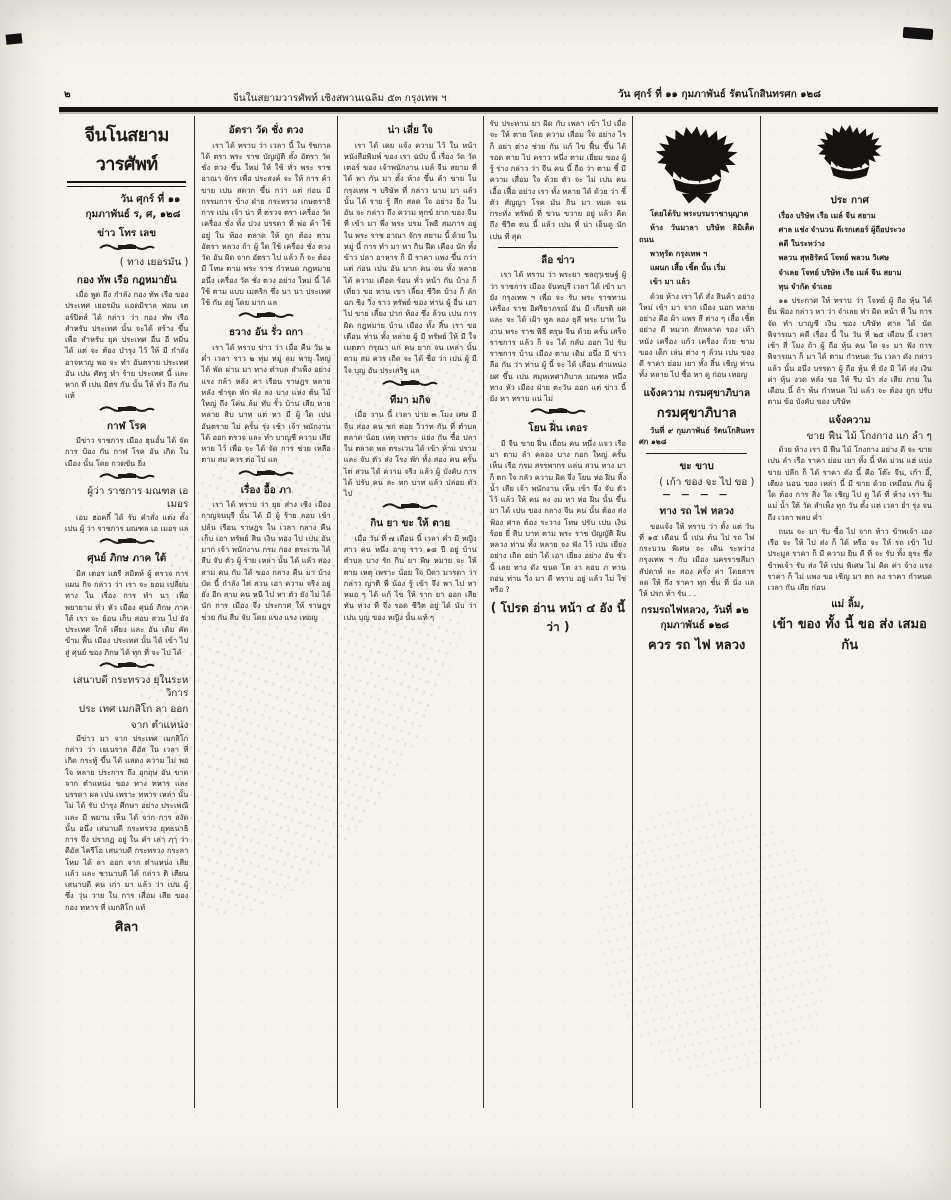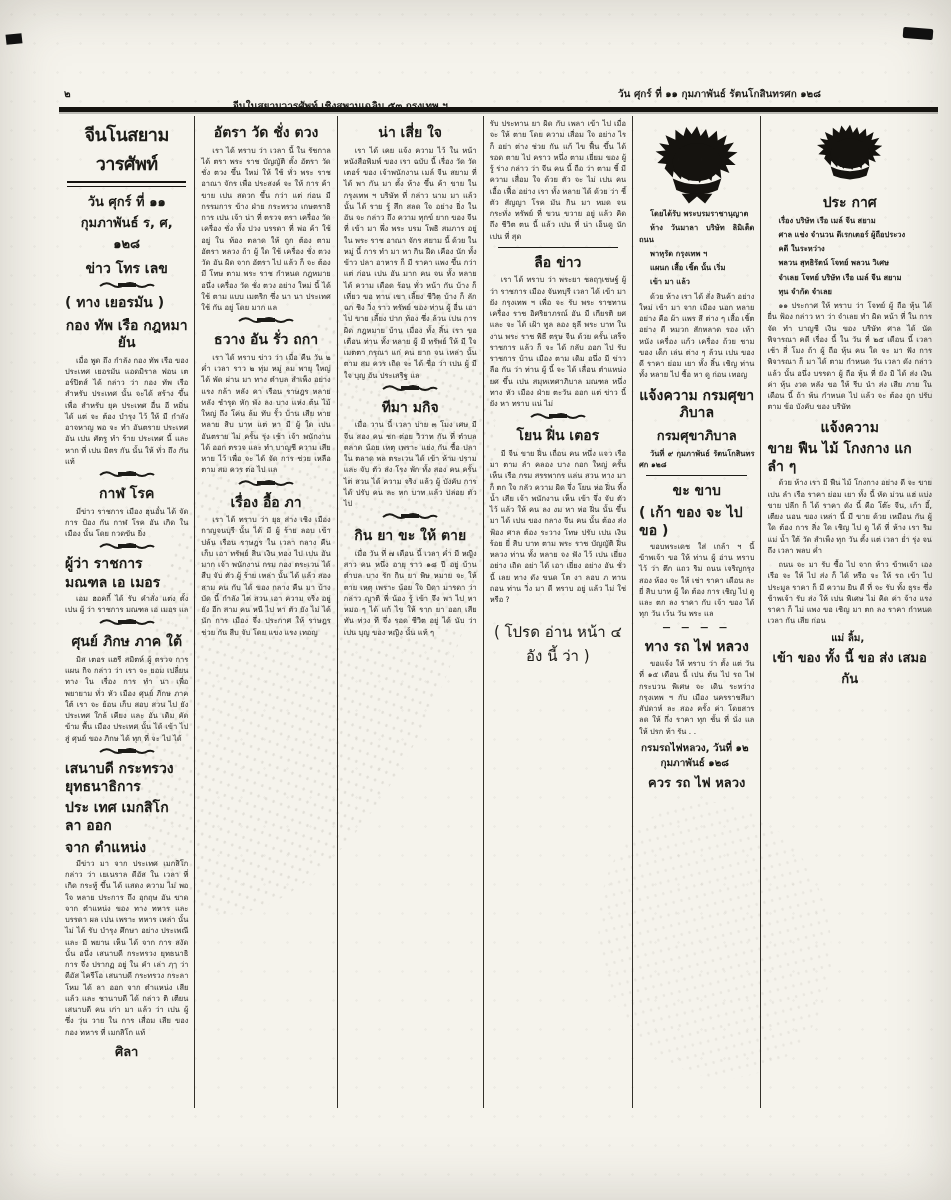--- a/index.html
+++ b/index.html
@@ -12,44 +12,44 @@
   .stain{position:absolute;pointer-events:none;border-radius:50%;
          background-image:radial-gradient(circle,rgba(70,64,50,.16) 1px,transparent 1.7px);
          background-size:8px 11px;}
   .stain.a{left:165px;top:270px;width:300px;height:660px;transform:rotate(20deg);opacity:.7;}
   .stain.b{left:600px;top:800px;width:230px;height:280px;transform:rotate(-14deg);opacity:.45;}
   .blob{position:absolute;background:#111;}
   .blob.tl{left:6px;top:34px;width:16px;height:10px;transform:rotate(-6deg);}
   .blob.tr{left:903px;top:28px;width:30px;height:11px;transform:rotate(4deg);border-radius:2px;}
   .hdr{position:absolute;top:86px;left:0;width:100%;font-size:10px;}
   .hdr .pg{position:absolute;left:64px;top:0;font-weight:bold;}
-  .hdr .ctr{position:absolute;left:233px;top:12px;font-weight:bold;}
+  .hdr .ctr{position:absolute;left:233px;top:4px;font-weight:normal;}
   .hdr .rgt{position:absolute;left:618px;top:0;font-weight:bold;}
   .toprule{position:absolute;left:59px;top:107px;width:879px;height:5px;background:#15130f;
            box-shadow:0 2px 0 rgba(21,19,15,.25);}
   .cols{position:absolute;left:59px;top:116px;width:879px;height:992px;display:flex;}
   .col{height:100%;overflow:hidden;padding:2px 6px;box-sizing:border-box;}
   .col+.col{border-left:1px solid #33302a;}
   .c1{width:15.4%;} .c2{width:16.2%;} .c3{width:16.6%;} .c4{width:17.0%;} .c5{width:14.6%;} .c6{width:20.2%;}
   .masthead{font-family:"DejaVu Serif","Liberation Serif",serif;font-weight:bold;
             font-size:18px;text-align:center;margin:2px 16px 3px;letter-spacing:-.5px;}
   .dblrule{border-top:2.5px solid #15130f;border-bottom:1px solid #15130f;height:3px;margin:2px 2px 4px;}
-  .dateline{font-size:13px;text-align:center;font-weight:bold;margin:2px 8px 4px;}
-  .h1{font-size:14px;font-weight:bold;text-align:center;margin:6px 0 3px;line-height:1.25;}
-  .h2{font-size:14px;font-weight:bold;text-align:left;margin:3px 0 2px;line-height:1.3;}
+  .dateline{font-size:10px;text-align:right;font-weight:bold;margin:2px 8px 4px;}
+  .h1{font-size:10px;font-weight:bold;text-align:center;margin:6px 0 3px;line-height:1.25;}
+  .h2{font-size:10px;font-weight:normal;text-align:right;margin:3px 0 2px;line-height:1.3;}
   .col p{font-size:7.5px;line-height:1.5;text-align:justify;margin:0 0 3px;text-indent:11px;}
   .col p.noind{text-indent:0;}
   .sig{font-size:10px;text-align:center;margin:0 4px 2px 0;font-weight:bold;}
   .sigc{font-size:13px;text-align:center;margin:0 0 2px;font-weight:bold;}
   .orn{display:block;text-align:center;margin:2px 0;line-height:0;}
   .thinrule{border-top:1.5px solid #1c1b17;width:88%;margin:5px auto 4px;}
   .dashrow{font-size:8px;text-align:center;letter-spacing:4px;margin:2px 0;font-weight:bold;}
   .emblem{display:block;margin:4px auto 2px;}
   .cap{font-size:7.5px;text-align:center;font-weight:bold;line-height:1.45;margin:0;}
-  .endnote{font-size:15px;font-weight:normal;text-align:center;margin-top:15px;}
+  .endnote{font-size:12px;font-weight:bold;text-align:center;margin-top:3px;}
 </style>
 </head>
 <body>
 
 <div class="page">
   <div class="blob tl"></div>
   <div class="blob tr"></div>
 
   <div class="hdr">
     <span class="pg">๒</span>
@@ -87,21 +87,21 @@
       <span class="orn"><svg width="58" height="9" viewBox="0 0 58 9">
             <path d="M2 5 Q8 0 14 4 T26 4 T38 4 T50 4 Q54 3 56 5" fill="none" stroke="#1c1b17" stroke-width="2"></path>
             <path d="M20 4 L38 4" stroke="#1c1b17" stroke-width="4"></path>
           </svg></span>
       <div class="h1">ศุนย์ ภิกษ ภาค ใต้</div>
       <p>มิส เตอร แฮรี สมิตห์ ผู้ ตรวจ การ แผน กิจ กล่าว ว่า เรา จะ ยอม เปลี่ยน ทาง ใน เรื่อง การ ทำ นา เพื่อ พยายาม ทั่ว หัว เมือง ศุนย์ ภิกษ ภาค ใต้ เรา จะ ย้อน เก็บ สอบ สวน ไป ยัง ประเทศ ใกล้ เคียง และ อัน เดิม คัด ข้าม พื้น เมือง ประเทศ นั้น ได้ เข้า ไป สู่ ศุนย์ ของ ภิกษ ได้ ทุก ที่ จะ ไป ได้</p>
       <span class="orn"><svg width="58" height="9" viewBox="0 0 58 9">
             <path d="M2 5 Q8 0 14 4 T26 4 T38 4 T50 4 Q54 3 56 5" fill="none" stroke="#1c1b17" stroke-width="2"></path>
             <path d="M20 4 L38 4" stroke="#1c1b17" stroke-width="4"></path>
           </svg></span>
-      <div class="h2">เสนาบดี กระทรวง ยุทธนาธิการ</div>
+      <div class="h2">เสนาบดี กระทรวง ยุในระหวิการ</div>
       <div class="h2">ประ เทศ เมกสิโก ลา ออก</div>
       <div class="h2">จาก ตำแหน่ง</div>
       <p>มีข่าว มา จาก ประเทศ เมกสิโก กล่าว ว่า เยเนราล ดีอัส ใน เวลา ที่ เกิด กระทู้ ขึ้น ได้ แสดง ความ ไม่ พอ ใจ หลาย ประการ ถึง อุกฤษ อัน ขาด จาก ตำแหน่ง ของ ทาง ทหาร และ บรรดา ผล เปน เพราะ ทหาร เหล่า นั้น ไม่ ได้ รับ บำรุง ศึกษา อย่าง ประเพณี และ มี พยาน เห็น ได้ จาก การ สงัด นั้น อนึ่ง เสนาบดี กระทรวง ยุทธนาธิการ จึ่ง ปรากฏ อยู่ ใน คำ เล่า ฦๅ ว่า ดีอัส ไครีโอ เสนาบดี กระทรวง กระลาโหม ได้ ลา ออก จาก ตำแหน่ง เสีย แล้ว และ ชานาบดี ได้ กล่าว ติ เตียน เสนาบดี คน เก่า มา แล้ว ว่า เปน ผู้ ซึ่ง วุ่น วาย ใน การ เสื่อม เสีย ของ กอง ทหาร ที่ เมกสิโก แท้</p>
       <div class="sigc">ศิลา</div>
     </div>
 
     <div class="col c2">
       <div class="h1">อัตรา วัด ชั่ง ตวง</div>
       <p>เรา ได้ ทราบ ว่า เวลา นี้ ใน รัชกาล ได้ ตรา พระ ราช บัญญัติ ตั้ง อัตรา วัด ชั่ง ตวง ขึ้น ใหม่ ให้ ใช้ ทั่ว พระ ราช อาณา จักร เพื่อ ประสงค์ จะ ให้ การ ค้า ขาย เปน สดวก ขึ้น กว่า แต่ ก่อน มี กรรมการ ข้าง ฝ่าย กระทรวง เกษตราธิการ เปน เจ้า น่า ที่ ตรวจ ตรา เครื่อง วัด เครื่อง ชั่ง ทั้ง ปวง บรรดา ที่ พ่อ ค้า ใช้ อยู่ ใน ท้อง ตลาด ให้ ถูก ต้อง ตาม อัตรา หลวง ถ้า ผู้ ใด ใช้ เครื่อง ชั่ง ตวง วัด อัน ผิด จาก อัตรา ไป แล้ว ก็ จะ ต้อง มี โทษ ตาม พระ ราช กำหนด กฎหมาย อนึ่ง เครื่อง วัด ชั่ง ตวง อย่าง ใหม่ นี้ ได้ ใช้ ตาม แบบ เมตริก ซึ่ง นา นา ประเทศ ใช้ กัน อยู่ โดย มาก แล</p>
       <span class="orn"><svg width="58" height="9" viewBox="0 0 58 9">
@@ -163,21 +163,20 @@
       <p class="cap">พาหุรัด กรุงเทพ ฯ</p>
       <p class="cap">แผนก เสื้อ เชิ้ต นั้น เริ่ม</p>
       <p class="cap">เข้า มา แล้ว</p>
       <p>ด้วย ห้าง เรา ได้ สั่ง สินค้า อย่าง ใหม่ เข้า มา จาก เมือง นอก หลาย อย่าง คือ ผ้า แพร สี ต่าง ๆ เสื้อ เชิ้ต อย่าง ดี หมวก สักหลาด รอง เท้า หนัง เครื่อง แก้ว เครื่อง ถ้วย ชาม ของ เด็ก เล่น ต่าง ๆ ล้วน เปน ของ ดี ราคา ย่อม เยา ทั้ง สิ้น เชิญ ท่าน ทั้ง หลาย ไป ซื้อ หา ดู ก่อน เทอญ</p>
       <div class="h1">แจ้งความ กรมศุขาภิบาล</div>
       <div class="sigc">กรมศุขาภิบาล</div>
       <p class="cap">วันที่ ๙ กุมภาพันธ์ รัตนโกสินทรศก ๑๒๘</p>
       <div class="thinrule"></div>
       <div class="h1">ขะ ขาบ</div>
       <div class="h2">( เก้า ของ จะ ไป ขอ )</div>
-      <p>ขอบพระเดช ใส่ เกล้า ฯ นี้ ข้าพเจ้า ขอ ให้ ท่าน ผู้ อ่าน ทราบ ไว้ ว่า ตึก แถว ริม ถนน เจริญกรุง สอง ห้อง จะ ให้ เช่า ราคา เดือน ละ ยี่ สิบ บาท ผู้ ใด ต้อง การ เชิญ ไป ดู และ ตก ลง ราคา กับ เจ้า ของ ได้ ทุก วัน เว้น วัน พระ แล</p>
       <div class="dashrow">— — — —</div>
       <div class="h1">ทาง รถ ไฟ หลวง</div>
       <p>ขอแจ้ง ให้ ทราบ ว่า ตั้ง แต่ วัน ที่ ๑๕ เดือน นี้ เปน ต้น ไป รถ ไฟ กระบวน พิเศษ จะ เดิน ระหว่าง กรุงเทพ ฯ กับ เมือง นครราชสีมา สัปดาห์ ละ สอง ครั้ง ค่า โดยสาร ลด ให้ กึ่ง ราคา ทุก ชั้น ที่ นั่ง แล ให้ ปรก ท้า รัน . .</p>
       <div class="sig">กรมรถไฟหลวง, วันที่ ๑๒ กุมภาพันธ์ ๑๒๘</div>
       <div class="sigc">ควร รถ ไฟ หลวง</div>
     </div>
 
     <div class="col c6">
       <svg class="emblem" viewBox="0 0 100 92" width="76" height="66">
         <g fill="#15130f">

